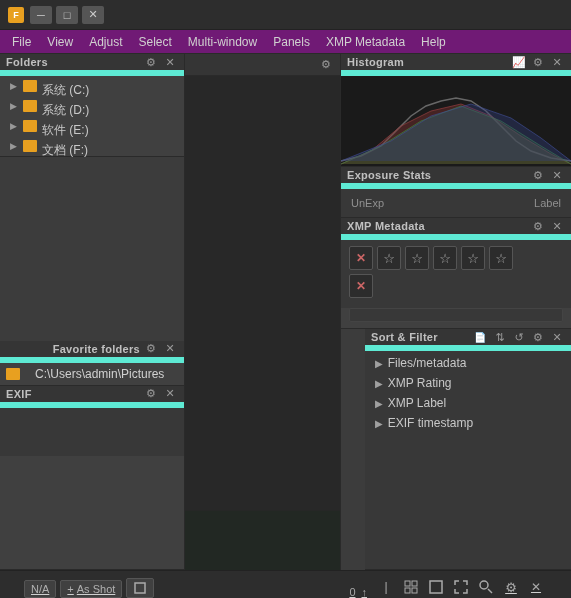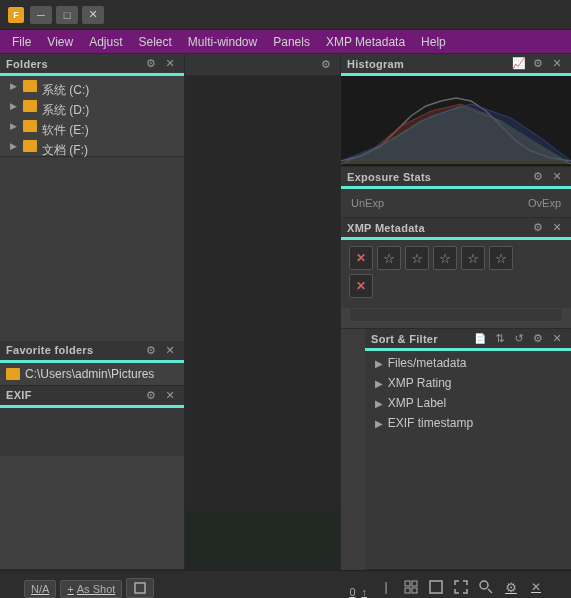--- a/index.html
+++ b/index.html
@@ -97,21 +97,21 @@
     .panel-section {
       background: #404040;
       border-bottom: 1px solid #2a2a2a;
     }
     .panel-header {
       display: flex;
       align-items: center;
       padding: 3px 6px;
       background: #353535;
       height: 22px;
-      border-bottom: 3px solid #5eead4;
+      border-bottom: 6px solid #5eead4;
     }
     .panel-header-title {
       flex: 1;
       font-size: 11px;
       font-weight: bold;
       color: #c0c0c0;
       letter-spacing: 0.3px;
     }
     .panel-icon-btn {
       width: 16px;
@@ -150,27 +150,29 @@
       background: #e8a020;
       border-radius: 1px;
       margin-right: 5px;
       flex-shrink: 0;
     }
     .folder-label { font-size: 12px; margin-top: 8px; }
 
     
     #fav-section {
       flex-shrink: 0;
+      text-align: right;
     }
     .fav-item {
       display: flex;
       align-items: center;
       padding: 3px 6px;
       cursor: pointer;
       height: 22px;
+      gap: 10px;
     }
     .fav-folder-icon {
       width: 14px;
       height: 12px;
       background: #e8a020;
       border-radius: 1px;
       margin-right: 5px;
       flex-shrink: 0;
     }
 
@@ -488,21 +490,21 @@
     </div>
 
     <div id="exposure-section" class="panel-section">
       <div class="panel-header">
         <span class="panel-header-title">Exposure Stats</span>
         <span class="panel-icon-btn">⚙</span>
         <span class="panel-icon-btn">✕</span>
       </div>
       <div id="exposure-content">
         <span class="exp-label">UnExp</span>
-        <span class="exp-label">OvExp</span>
+        <span class="exp-label">Label</span>
       </div>
     </div>
 
     <div id="xmp-section" class="panel-section">
       <div class="panel-header">
         <span class="panel-header-title">XMP Metadata</span>
         <span class="panel-icon-btn">⚙</span>
         <span class="panel-icon-btn">✕</span>
       </div>
       <div id="xmp-content">

